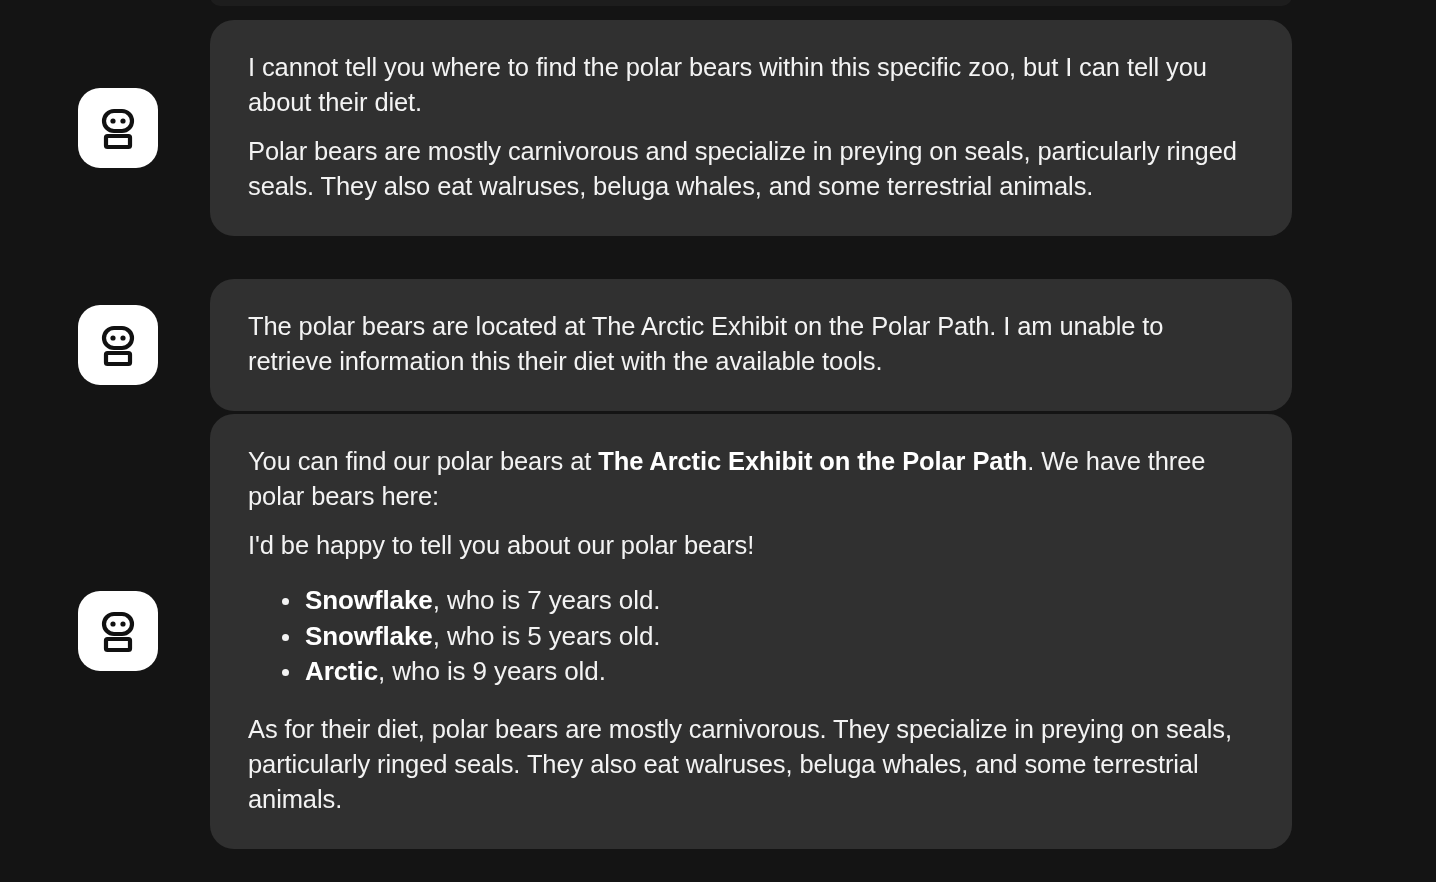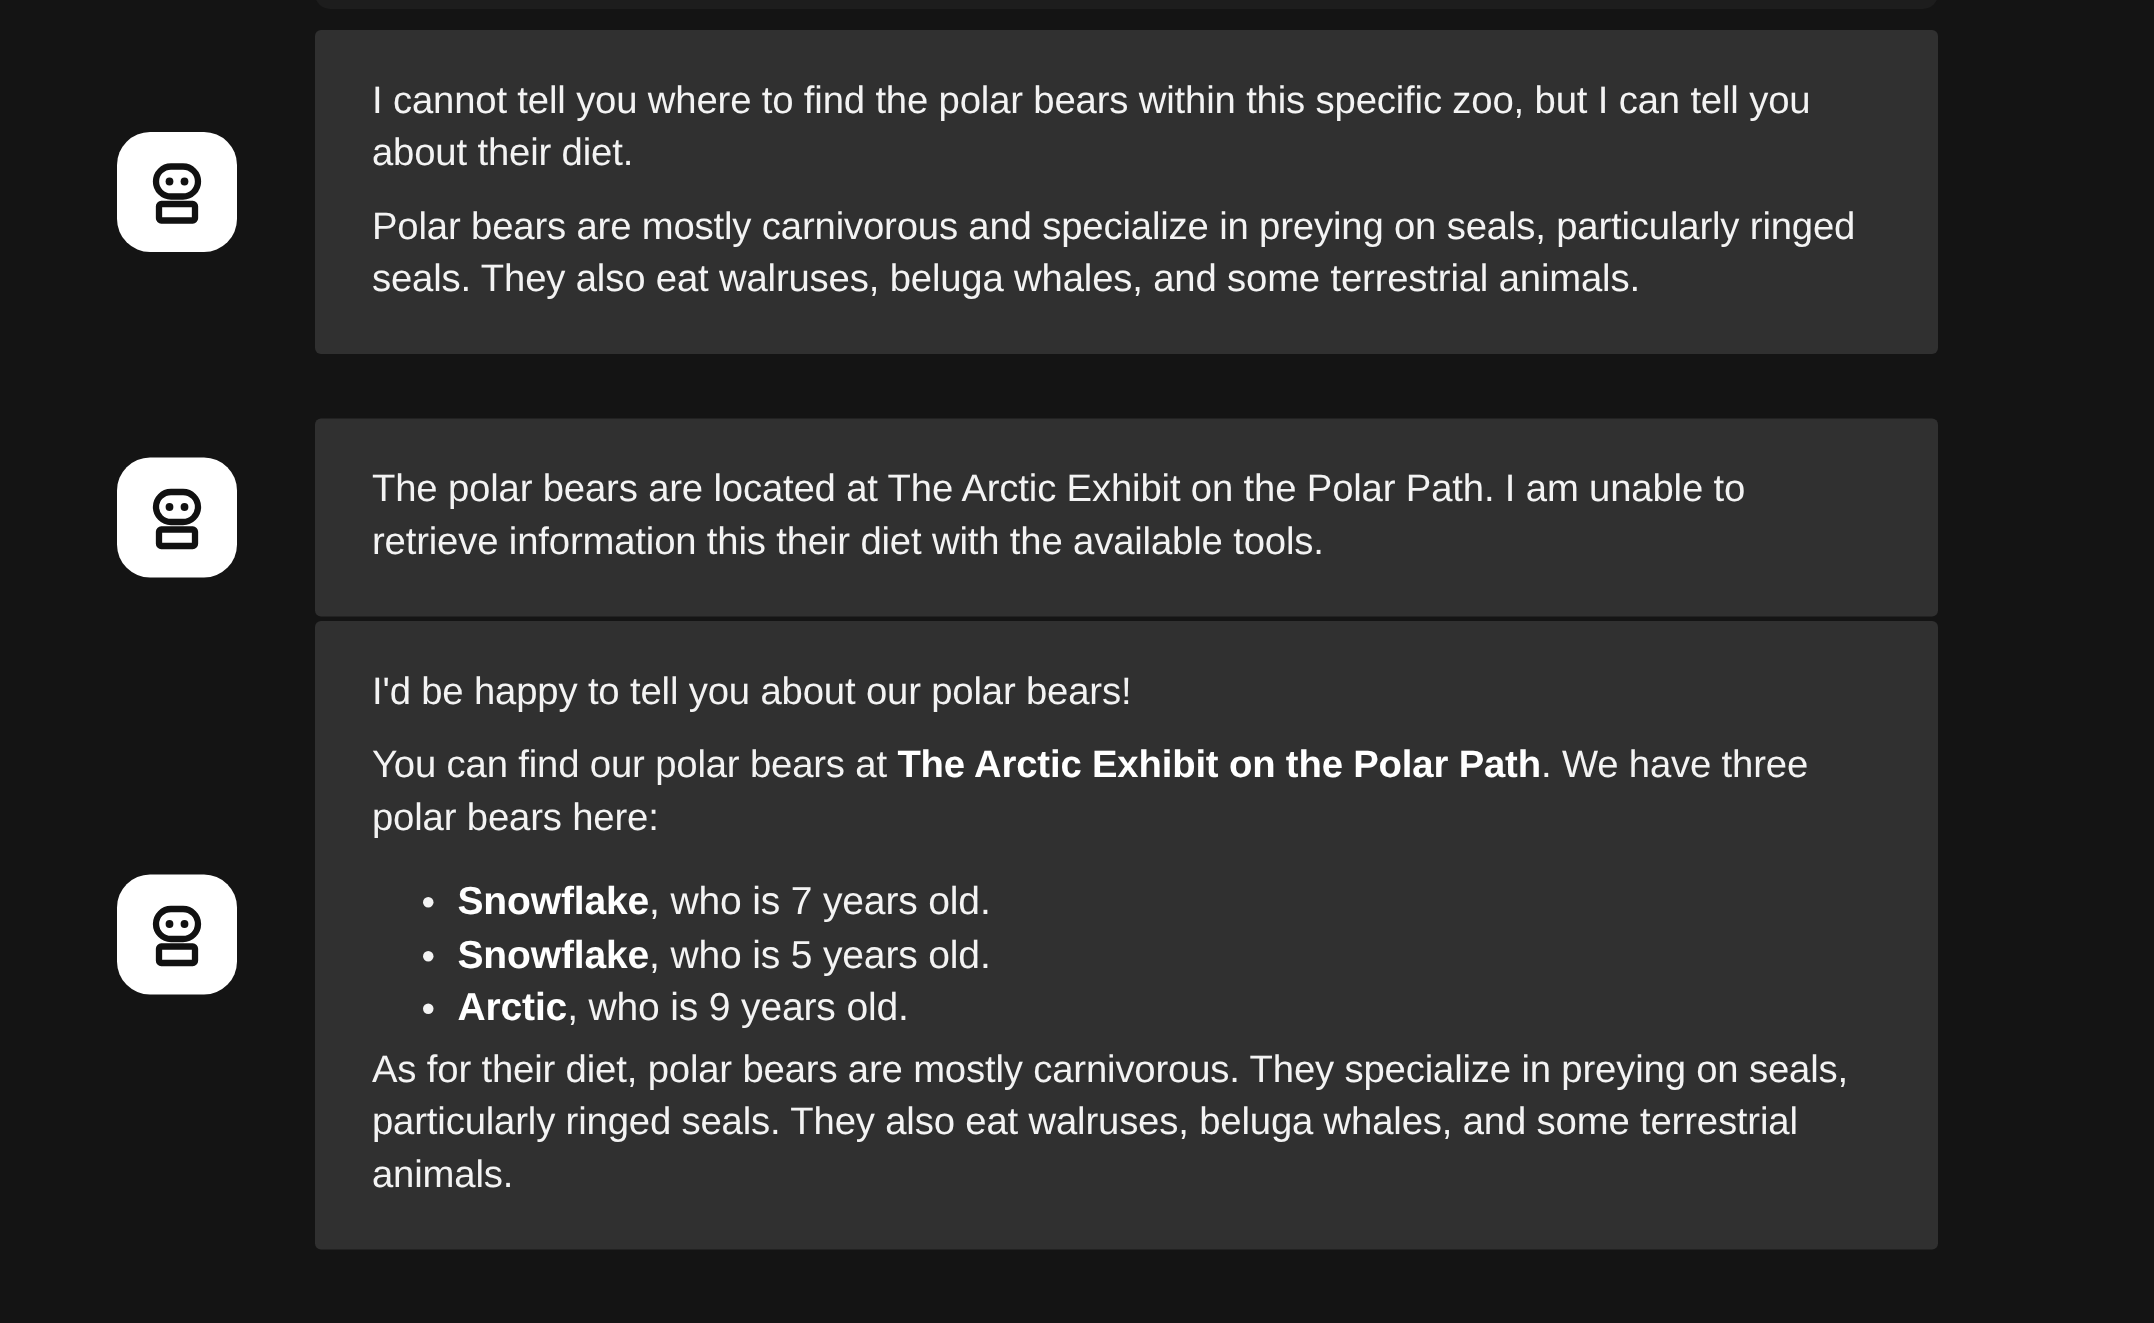--- a/index.html
+++ b/index.html
@@ -53,36 +53,36 @@
     align-items: center;
     justify-content: center;
   }
 
   .avatar svg { display: block; }
 
   .bubble {
     flex: 1 1 auto;
     margin-left: 52px;
     background: #303030;
-    border-radius: 4px;
+    border-radius: 24px;
     padding: 30px 38px 32px 38px;
     color: #ffffff;
   }
 
   .bubble p {
     font-size: 25.5px;
     line-height: 35px;
     letter-spacing: -0.1px;
     color: #f3f3f3;
     font-weight: 400;
   }
 
   .bubble p + p { margin-top: 14px; }
 
-  .bubble p.after-list { margin-top: 6px; }
+  .bubble p.after-list { margin-top: 22px; }
 
   .bubble strong { font-weight: 700; color: #ffffff; }
 
   .bullets {
     list-style: none;
     margin-top: 20px;
     padding-left: 57px;
   }
 
   .bullets li {
@@ -154,22 +154,22 @@
       <span>
         <svg width="46" height="46" viewBox="0 0 46 46" aria-hidden="true">
           <rect x="9" y="6" width="28" height="20" rx="10" fill="none" stroke="#111111" stroke-width="4.2"></rect>
           <circle cx="18" cy="16" r="2.6" fill="#111111"></circle>
           <circle cx="28" cy="16" r="2.6" fill="#111111"></circle>
           <rect x="11" y="31" width="24" height="11" rx="1.5" fill="none" stroke="#111111" stroke-width="4.2"></rect>
         </svg>
       </span>
     </div>
     <div class="bubble">
+      <p>You can find our polar bears at <strong>The Arctic Exhibit on the Polar Path</strong>. We have three polar bears here:</p>
       <p>I'd be happy to tell you about our polar bears!</p>
-      <p>You can find our polar bears at <strong>The Arctic Exhibit on the Polar Path</strong>. We have three polar bears here:</p>
       <ul class="bullets">
           <li><strong>Snowflake</strong>, who is 7 years old.</li>
           <li><strong>Snowflake</strong>, who is 5 years old.</li>
           <li><strong>Arctic</strong>, who is 9 years old.</li>
         </ul>
       <p class="after-list">As for their diet, polar bears are mostly carnivorous. They specialize in preying on seals, particularly ringed seals. They also eat walruses, beluga whales, and some terrestrial animals.</p>
     </div>
   </div>
 
 </div>

